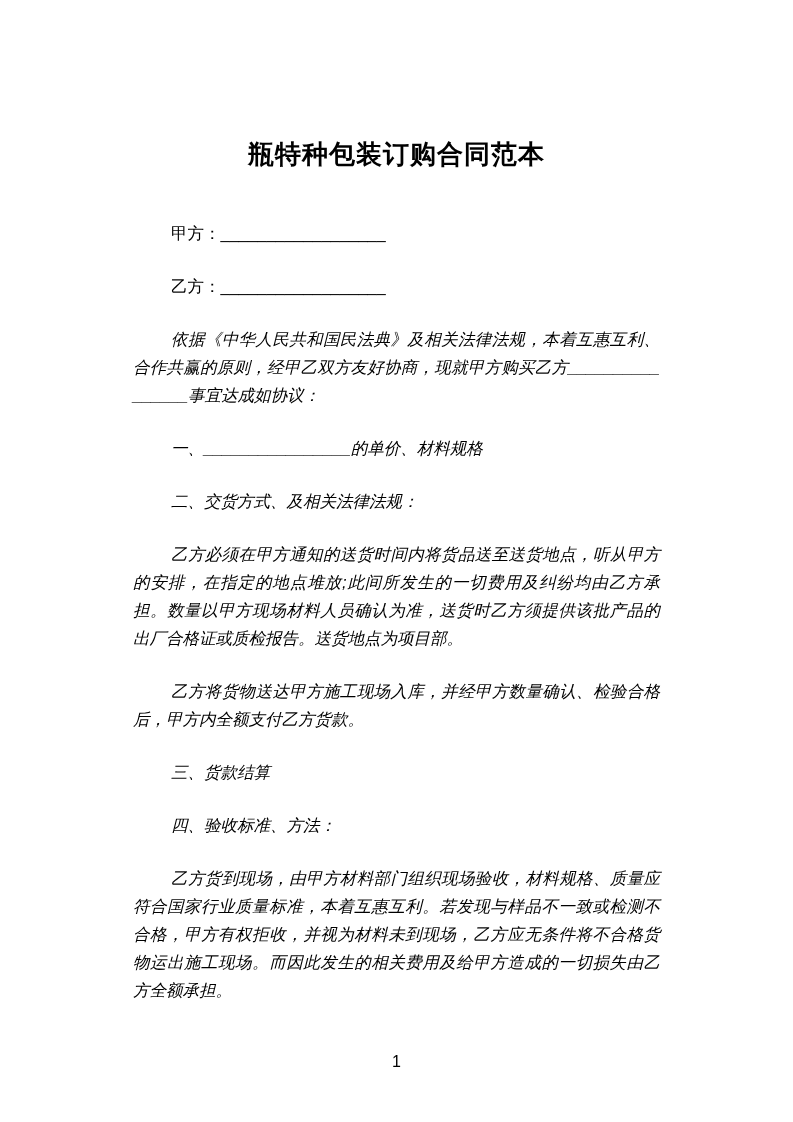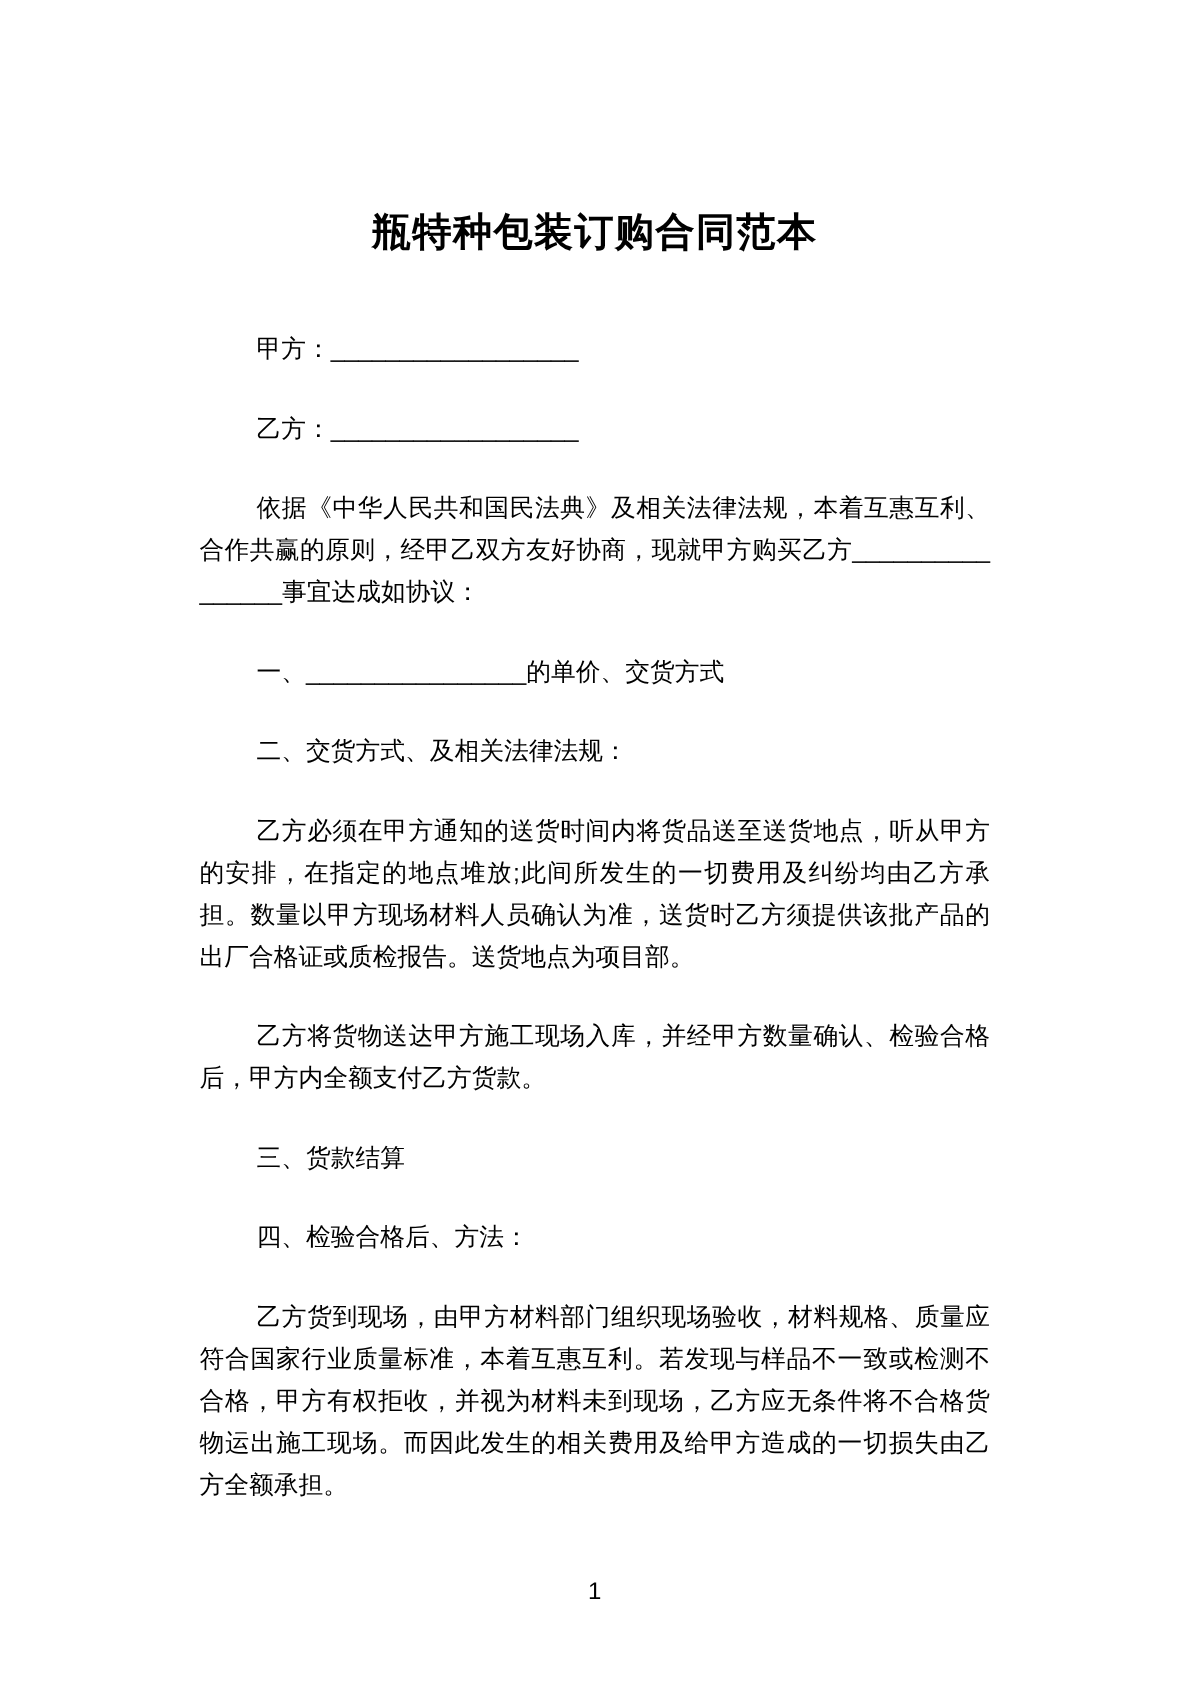--- a/index.html
+++ b/index.html
@@ -25,21 +25,21 @@
     line-height: 28px;
     letter-spacing: 1px;
   }
   .para {
     font-size: 16.5px;
     line-height: 28px;
     margin-bottom: 25px;
     text-align: justify;
     word-break: break-all;
   }
-  .indent { text-indent: 38px; }
+  .indent { text-indent: 38px; font-style: italic; }
   .party-line { margin-bottom: 25px; font-size: 16.5px; line-height: 28px; padding-left: 38px; }
   .party-first { margin-top: 51px; }
   .blank { letter-spacing: 0; white-space: nowrap; }
   .page-number {
     position: absolute;
     top: 1048px;
     left: 0;
     width: 100%;
     text-align: center;
     font-size: 16px;
@@ -53,30 +53,30 @@
   <div class="content">
 
     <h1 class="doc-title">瓶特种包装订购合同范本</h1>
 
     <p class="party-line party-first"><span>甲方：</span><span class="blank">__________________</span></p>
 
     <p class="party-line"><span>乙方：</span><span class="blank">__________________</span></p>
 
     <p class="para indent">依据《中华人民共和国民法典》及相关法律法规，本着互惠互利、合作共赢的原则，经甲乙双方友好协商，现就甲方购买乙方________________事宜达成如协议：</p>
 
-    <p class="para indent">一、________________的单价、交货方式</p>
+    <p class="para indent">一、________________的单价、材料规格</p>
 
     <p class="para indent">二、交货方式、及相关法律法规：</p>
 
     <p class="para indent">乙方必须在甲方通知的送货时间内将货品送至送货地点，听从甲方的安排，在指定的地点堆放;此间所发生的一切费用及纠纷均由乙方承担。数量以甲方现场材料人员确认为准，送货时乙方须提供该批产品的出厂合格证或质检报告。送货地点为项目部。</p>
 
     <p class="para indent">乙方将货物送达甲方施工现场入库，并经甲方数量确认、检验合格后，甲方内全额支付乙方货款。</p>
 
     <p class="para indent">三、货款结算</p>
 
-    <p class="para indent">四、检验合格后、方法：</p>
+    <p class="para indent">四、验收标准、方法：</p>
 
     <p class="para indent">乙方货到现场，由甲方材料部门组织现场验收，材料规格、质量应符合国家行业质量标准，本着互惠互利。若发现与样品不一致或检测不合格，甲方有权拒收，并视为材料未到现场，乙方应无条件将不合格货物运出施工现场。而因此发生的相关费用及给甲方造成的一切损失由乙方全额承担。</p>
 
   </div>
 
   <div class="page-number">1</div>
 </div>
 
 </body></html>

